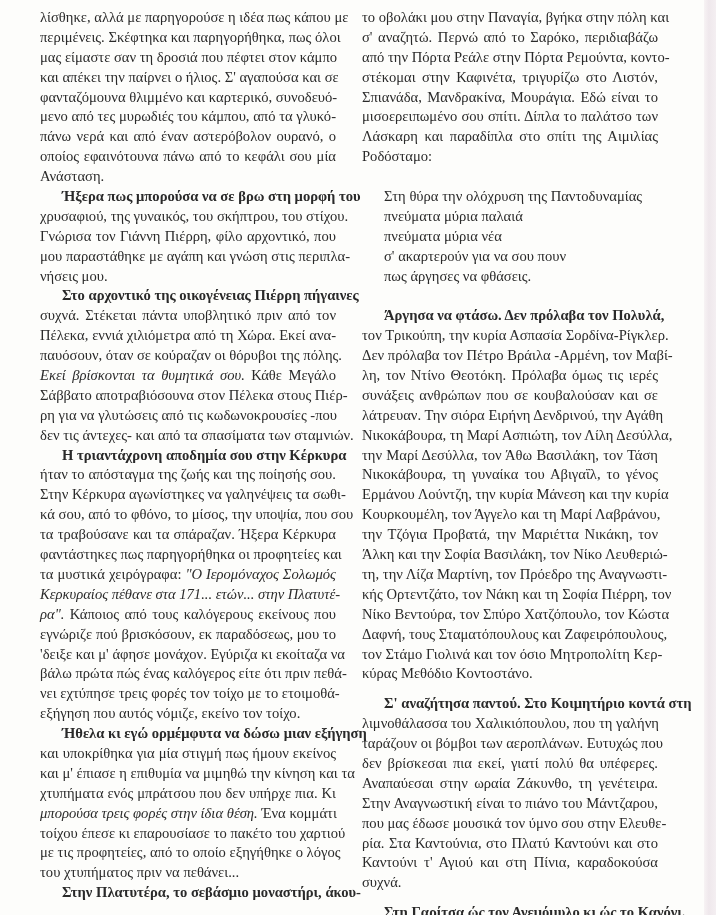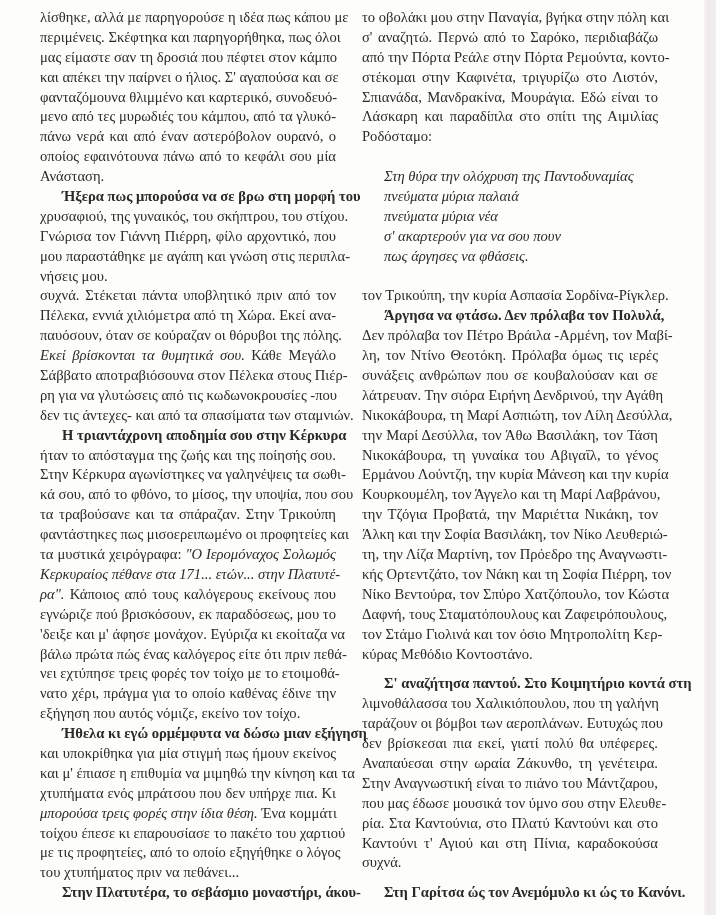--- a/index.html
+++ b/index.html
@@ -20,21 +20,21 @@
     font-size: 14.6px;
     line-height: 19.9px;
     text-align: justify;
     hyphens: manual;
   }
   .col-left { left: 40px; width: 296px; }
   .col-right { left: 362px; width: 296px; }
   .line { display: block; white-space: nowrap; text-align-last: justify; height: 19.9px; overflow: visible; }
   .line.last { text-align-last: left; }
   .line.indent { padding-left: 22px; font-weight: bold; }
-  .verse { padding-left: 22px; text-align-last: left; font-style: italic; }
+  .verse { padding-left: 22px; text-align-last: left; }
   .gap { height: 19.9px; }
   .gap-small { height: 10px; }
   em { font-style: italic; }
 </style>
 </head>
 <body>
 
 <div class="page-edge"></div>
 
 <div class="column col-left" id="col-left">
@@ -45,74 +45,75 @@
     <span class="line">φανταζόμουνα θλιμμένο και καρτερικό, συνοδευό-</span>
     <span class="line">μενο από τες μυρωδιές του κάμπου, από τα γλυκό-</span>
     <span class="line">πάνω νερά και από έναν αστερόβολον ουρανό, ο</span>
     <span class="line">οποίος εφαινότουνα πάνω από το κεφάλι σου μία</span>
     <span class="line last">Ανάσταση.</span>
     <span class="line indent">Ήξερα πως μπορούσα να σε βρω στη μορφή του</span>
     <span class="line">χρυσαφιού, της γυναικός, του σκήπτρου, του στίχου.</span>
     <span class="line">Γνώρισα τον Γιάννη Πιέρρη, φίλο αρχοντικό, που</span>
     <span class="line">μου παραστάθηκε με αγάπη και γνώση στις περιπλα-</span>
     <span class="line last">νήσεις μου.</span>
+    <span class="line indent">Στο αρχοντικό της οικογένειας Πιέρρη πήγαινες</span>
     <span class="line">συχνά. Στέκεται πάντα υποβλητικό πριν από τον</span>
     <span class="line">Πέλεκα, εννιά χιλιόμετρα από τη Χώρα. Εκεί ανα-</span>
     <span class="line">παυόσουν, όταν σε κούραζαν οι θόρυβοι της πόλης.</span>
     <span class="line"><em>Εκεί βρίσκονται τα θυμητικά σου.</em> Κάθε Μεγάλο</span>
     <span class="line">Σάββατο αποτραβιόσουνα στον Πέλεκα στους Πιέρ-</span>
     <span class="line">ρη για να γλυτώσεις από τις κωδωνοκρουσίες -που</span>
     <span class="line last">δεν τις άντεχες- και από τα σπασίματα των σταμνιών.</span>
     <span class="line indent">Η τριαντάχρονη αποδημία σου στην Κέρκυρα</span>
     <span class="line">ήταν το απόσταγμα της ζωής και της ποίησής σου.</span>
     <span class="line">Στην Κέρκυρα αγωνίστηκες να γαληνέψεις τα σωθι-</span>
     <span class="line">κά σου, από το φθόνο, το μίσος, την υποψία, που σου</span>
-    <span class="line">τα τραβούσανε και τα σπάραζαν. Στην Τρικούπη</span>
-    <span class="line">φαντάστηκες πως μισοερειπωμένο οι προφητείες και</span>
+    <span class="line">τα τραβούσανε και τα σπάραζαν. Ήξερα Κέρκυρα</span>
+    <span class="line">φαντάστηκες πως παρηγορήθηκα οι προφητείες και</span>
     <span class="line">τα μυστικά χειρόγραφα: <em>"Ο Ιερομόναχος Σολωμός</em></span>
     <span class="line"><em>Κερκυραίος πέθανε στα 171... ετών... στην Πλατυτέ-</em></span>
     <span class="line"><em>ρα".</em> Κάποιος από τους καλόγερους εκείνους που</span>
     <span class="line">εγνώριζε πού βρισκόσουν, εκ παραδόσεως, μου το</span>
     <span class="line">'δειξε και μ' άφησε μονάχον. Εγύριζα κι εκοίταζα να</span>
     <span class="line">βάλω πρώτα πώς ένας καλόγερος είτε ότι πριν πεθά-</span>
     <span class="line">νει εχτύπησε τρεις φορές τον τοίχο με το ετοιμοθά-</span>
-    <span class="line">νατο χέρι, πράγμα για το οποίο καθένας έδινε την</span>
     <span class="line last">εξήγηση που αυτός νόμιζε, εκείνο τον τοίχο.</span>
     <span class="line indent">Ήθελα κι εγώ ορμέμφυτα να δώσω μιαν εξήγηση</span>
     <span class="line">και υποκρίθηκα για μία στιγμή πως ήμουν εκείνος</span>
     <span class="line">και μ' έπιασε η επιθυμία να μιμηθώ την κίνηση και τα</span>
     <span class="line">χτυπήματα ενός μπράτσου που δεν υπήρχε πια. Κι</span>
     <span class="line"><em>μπορούσα τρεις φορές στην ίδια θέση.</em> Ένα κομμάτι</span>
     <span class="line">τοίχου έπεσε κι επαρουσίασε το πακέτο του χαρτιού</span>
     <span class="line">με τις προφητείες, από το οποίο εξηγήθηκε ο λόγος</span>
     <span class="line last">του χτυπήματος πριν να πεθάνει...</span>
     <span class="line indent">Στην Πλατυτέρα, το σεβάσμιο μοναστήρι, άκου-</span>
   </div>
 <div class="column col-right" id="col-right">
   <div id="right-intro">
       <span class="line">το οβολάκι μου στην Παναγία, βγήκα στην πόλη και</span>
       <span class="line">σ' αναζητώ. Περνώ από το Σαρόκο, περιδιαβάζω</span>
       <span class="line">από την Πόρτα Ρεάλε στην Πόρτα Ρεμούντα, κοντο-</span>
       <span class="line">στέκομαι στην Καφινέτα, τριγυρίζω στο Λιστόν,</span>
       <span class="line">Σπιανάδα, Μανδρακίνα, Μουράγια. Εδώ είναι το</span>
+      <span class="line">μισοερειπωμένο σου σπίτι. Δίπλα το παλάτσο των</span>
       <span class="line">Λάσκαρη και παραδίπλα στο σπίτι της Αιμιλίας</span>
       <span class="line last">Ροδόσταμο:</span>
     </div>
   <div class="gap"></div>
   <div id="right-verse">
       <span class="line verse">Στη θύρα την ολόχρυση της Παντοδυναμίας</span>
       <span class="line verse">πνεύματα μύρια παλαιά</span>
       <span class="line verse">πνεύματα μύρια νέα</span>
       <span class="line verse">σ' ακαρτερούν για να σου πουν</span>
       <span class="line verse">πως άργησες να φθάσεις.</span>
     </div>
   <div class="gap"></div>
   <div id="right-body">
+      <span class="line indent">Άργησα να φτάσω. Δεν πρόλαβα τον Πολυλά,</span>
       <span class="line">τον Τρικούπη, την κυρία Ασπασία Σορδίνα-Ρίγκλερ.</span>
-      <span class="line indent">Άργησα να φτάσω. Δεν πρόλαβα τον Πολυλά,</span>
       <span class="line">Δεν πρόλαβα τον Πέτρο Βράιλα -Αρμένη, τον Μαβί-</span>
       <span class="line">λη, τον Ντίνο Θεοτόκη. Πρόλαβα όμως τις ιερές</span>
       <span class="line">συνάξεις ανθρώπων που σε κουβαλούσαν και σε</span>
       <span class="line">λάτρευαν. Την σιόρα Ειρήνη Δενδρινού, την Αγάθη</span>
       <span class="line">Νικοκάβουρα, τη Μαρί Ασπιώτη, τον Λίλη Δεσύλλα,</span>
       <span class="line">την Μαρί Δεσύλλα, τον Άθω Βασιλάκη, τον Τάση</span>
       <span class="line">Νικοκάβουρα, τη γυναίκα του Αβιγαΐλ, το γένος</span>
       <span class="line">Ερμάνου Λούντζη, την κυρία Μάνεση και την κυρία</span>
       <span class="line">Κουρκουμέλη, τον Άγγελο και τη Μαρί Λαβράνου,</span>
       <span class="line">την Τζόγια Προβατά, την Μαριέττα Νικάκη, τον</span>

